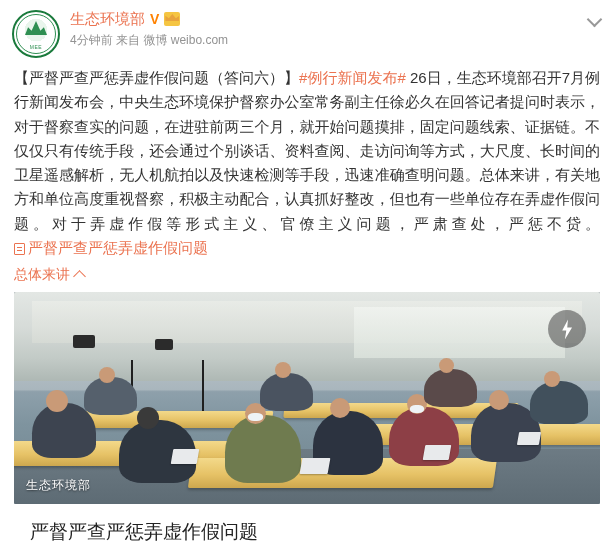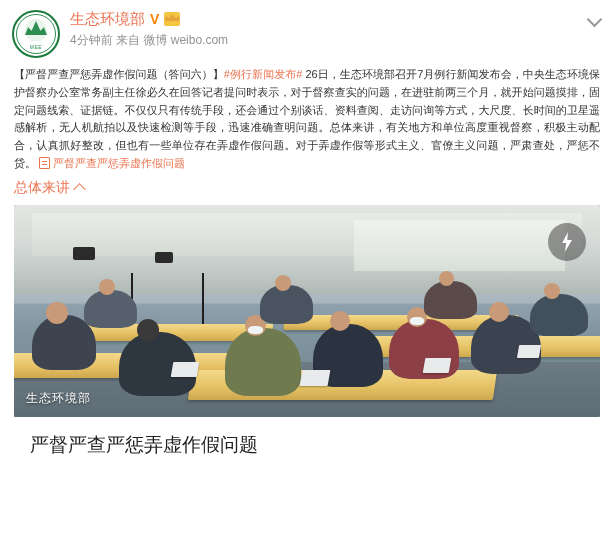--- a/index.html
+++ b/index.html
@@ -123,21 +123,21 @@
     height: 11px;
     border-right: 2px solid #999;
     border-bottom: 2px solid #999;
     transform: rotate(45deg);
     cursor: pointer;
   }
 
   
   .post-body {
     padding: 4px 14px 0 14px;
-    font-size: 11px;
+    font-size: 15px;
     line-height: 1.62;
     color: #333333;
     text-align: justify;
     word-break: break-all;
   }
   .post-body .hl {
     color: #333333;
   }
   .post-body .topic {
     color: #eb7350;

